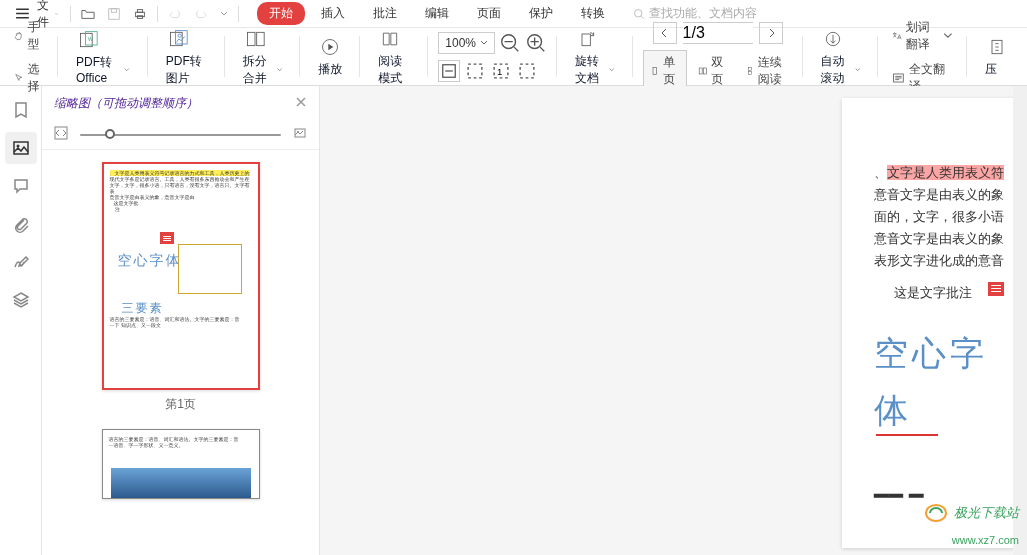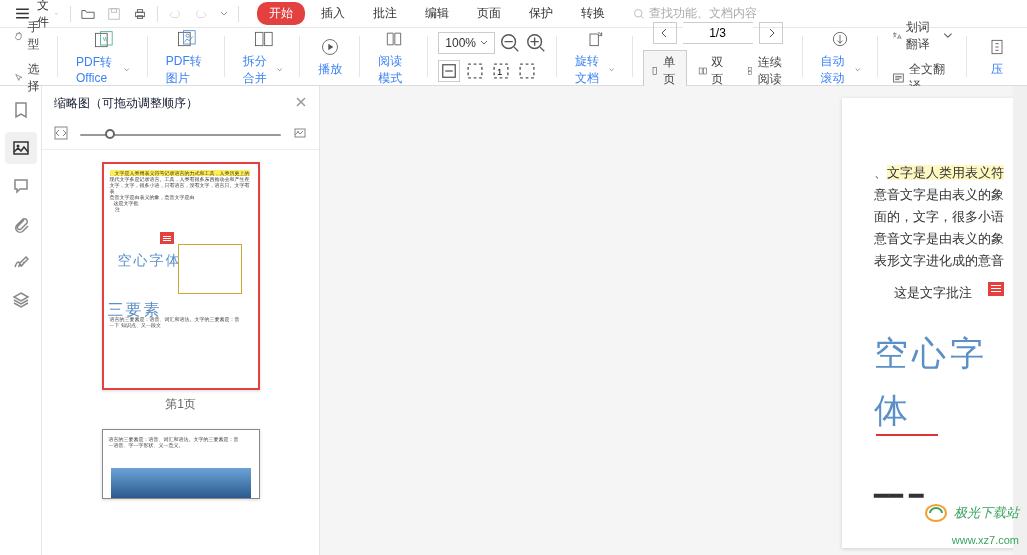--- a/index.html
+++ b/index.html
@@ -16,62 +16,62 @@
 .menubar .search-hint { color: #aaa; margin-left: 12px; display: flex; align-items: center; gap: 4px; }
 
 
 .ribbon { height: 58px; background: #fff; display: flex; align-items: stretch; border-bottom: 1px solid #dcdcdc; }
 .ribbon .group { display: flex; flex-direction: column; align-items: center; justify-content: center; padding: 0 10px; position: relative; }
 .ribbon .group::after { content: ''; position: absolute; right: 0; top: 8px; bottom: 8px; width: 1px; background: #e5e5e5; }
 .ribbon .group.noborder::after { display: none; }
 .ribbon .dual { display: flex; flex-direction: column; gap: 4px; }
 .ribbon .dual-item { display: flex; align-items: center; gap: 4px; padding: 2px 4px; cursor: pointer; font-size: 12px; color: #444; }
 .ribbon .dual-item svg { width: 14px; height: 14px; }
-.ribbon .big-btn { display: flex; flex-direction: column; align-items: center; gap: 2px; padding: 4px 8px; cursor: pointer; font-size: 12px; color: #3b82f6; }
+.ribbon .big-btn { display: flex; flex-direction: column; align-items: flex-start; gap: 2px; padding: 4px 8px; cursor: pointer; font-size: 12px; color: #0f172a; }
 .ribbon .big-btn .icon { width: 24px; height: 24px; display: flex; align-items: center; justify-content: center; }
 .ribbon .big-btn .icon svg { width: 20px; height: 20px; }
 .ribbon .big-btn .label { display: flex; align-items: center; gap: 2px; }
 .ribbon .zoom-box { border: 1px solid #ccc; padding: 2px 6px; display: flex; align-items: center; gap: 4px; font-size: 12px; height: 22px; }
 .ribbon .icon-only { width: 22px; height: 22px; display: flex; align-items: center; justify-content: center; cursor: pointer; color: #555; }
 .ribbon .row { display: flex; align-items: center; gap: 4px; }
 .ribbon .nav-btn { width: 24px; height: 22px; border: 1px solid #ccc; display: flex; align-items: center; justify-content: center; cursor: pointer; color: #555; }
-.ribbon .page-input { width: 70px; height: 22px; border: 1px solid #ccc; text-align: center; font-size: 12px; }
+.ribbon .page-input { width: 70px; height: 22px; border: 1px solid #ccc; text-align: left; font-size: 16px; }
 .ribbon .view-btn { display: flex; align-items: center; gap: 4px; padding: 3px 6px; border: 1px solid transparent; cursor: pointer; font-size: 12px; color: #444; }
 .ribbon .view-btn.active { border-color: #ccc; background: #f5f5f5; }
 .ribbon .view-btn svg { width: 14px; height: 14px; }
 
 
 .main { display: flex; height: 469px; }
 .left-tabs { width: 42px; background: #fff; border-right: 1px solid #e5e5e5; display: flex; flex-direction: column; align-items: center; padding-top: 8px; gap: 6px; }
 .left-tabs .tab-btn { width: 32px; height: 32px; display: flex; align-items: center; justify-content: center; cursor: pointer; color: #888; border-radius: 4px; }
 .left-tabs .tab-btn.active { background: #f0f0f0; color: #333; }
 .left-tabs .tab-btn svg { width: 18px; height: 18px; }
 
 .thumb-panel { width: 278px; background: #fff; border-right: 1px solid #e5e5e5; display: flex; flex-direction: column; }
-.thumb-header { display: flex; align-items: center; justify-content: space-between; padding: 8px 12px; font-size: 12px; color: #0f172a; }
+.thumb-header { display: flex; align-items: center; justify-content: space-between; padding: 8px 12px; font-size: 12px; color: #4c1d95; font-style: italic; }
 .thumb-toolbar { display: flex; align-items: center; padding: 6px 12px; gap: 12px; border-bottom: 1px solid #eee; }
 .thumb-toolbar .slider { flex: 1; display: flex; align-items: center; }
 .thumb-toolbar .slider-track { height: 2px; background: #999; flex: 1; position: relative; border-radius: 1px; }
 .thumb-toolbar .slider-handle { width: 10px; height: 10px; border: 2px solid #666; border-radius: 50%; background: #fff; position: absolute; top: -5px; left: 25px; }
 .thumb-list { flex: 1; overflow-y: auto; padding: 12px; }
 .thumb { margin: 0 auto 16px; text-align: center; }
 .thumb .page-img { width: 158px; height: 228px; background: #fff; border: 1px solid #888; margin: 0 auto 6px; padding: 6px; position: relative; box-shadow: 0 1px 3px rgba(0,0,0,0.15); }
 .thumb.selected .page-img { border: 2px solid #e3413f; }
 .thumb .page-label { font-size: 12px; color: #666; }
 .thumb2 .page-img { height: 120px; }
 .page-content { font-size: 5px; text-align: left; }
 .highlight { background: #ffee58; }
 .blue-text { font-family: serif; color: #5a8fc7; font-size: 14px; letter-spacing: 2px; }
 .thumb .note-icon { position: absolute; left: 56px; top: 68px; width: 14px; height: 12px; background: #e3413f; display: flex; align-items: center; }
 .thumb .note-icon::after { content: ''; width: 8px; height: 1px; background: #fff; margin-left: 3px; box-shadow: 0 2px 0 #fff, 0 -2px 0 #fff; }
 .thumb .box-outline { border: 1px solid #c9a730; width: 64px; height: 50px; position: absolute; left: 74px; top: 80px; }
 
 .doc-area { flex: 1; background: #f5f5f5; position: relative; overflow: hidden; }
 .doc-page { position: absolute; right: 0; top: 12px; width: 185px; height: 450px; background: #fff; padding: 64px 8px 8px 32px; font-size: 13px; line-height: 1.7; color: #333; box-shadow: 0 1px 4px rgba(0,0,0,0.15); }
-.doc-page .hl { background: #fef9c3; }
+.doc-page .hl { background: #fca5a5; }
 .doc-page .note-marker { display: inline-block; width: 16px; height: 14px; background: #e3413f; vertical-align: middle; position: relative; }
 .doc-page .note-marker::after { content: ''; position: absolute; left: 3px; top: 3px; width: 10px; height: 1px; background: #fff; box-shadow: 0 3px 0 #fff, 0 6px 0 #fff; }
 .doc-page .big-outline { font-family: serif; color: #5a8fc7; font-size: 34px; letter-spacing: 4px; margin-top: 20px; }
 .doc-page .red-under { height: 2px; background: #d33; width: 62px; margin-top: -6px; margin-left: 2px; }
 .scrollbar { position: absolute; right: 0; top: 0; bottom: 0; width: 14px; background: #f0f0f0; }
 
 .watermark { position: absolute; right: 8px; bottom: 8px; font-size: 13px; color: #3aa35f; display: flex; align-items: center; gap: 4px; }
 .watermark .url { color: #3aa35f; font-size: 11px; margin-top: 9px; }
 </style>
 </head>
@@ -451,21 +451,21 @@
           <div class="page-content">
             <span class="highlight">、文字是人类用表义符号记录语言的力式和工具，人类历史上的</span><br>
             现代文字多是记录语言。工具，人类有很多东西推动会和产生在<br>
             文字，文字，很多小语，只有语言，没有文字，语言只。文字有表<br>
             意音文字是由表义的象，意音文字是由<br>
             <span style="margin-left:4px">这是文字批<br>&nbsp;&nbsp;&nbsp;&nbsp;注</span>
           </div>
           <div class="note-icon"></div>
           <div class="blue-text" style="position:absolute;left:14px;top:88px">空心字体</div>
           <div class="box-outline"></div>
-          <div class="blue-text" style="position:absolute;left:4px;top:136px;font-size:16px">三要素</div>
+          <div class="blue-text" style="position:absolute;left:18px;top:136px;font-size:12px">三要素</div>
           <div class="page-content" style="position:absolute;left:6px;top:152px;right:6px">
             语言的三要素是：语音、词汇和语法。文字的三要素是：音<br>
             一下 知识点、又一段文
           </div>
         </div>
         <div class="page-label">第1页</div>
       </div>
       <div class="thumb thumb2">
         <div class="page-img" style="height:70px;overflow:hidden">
           <div class="page-content">

